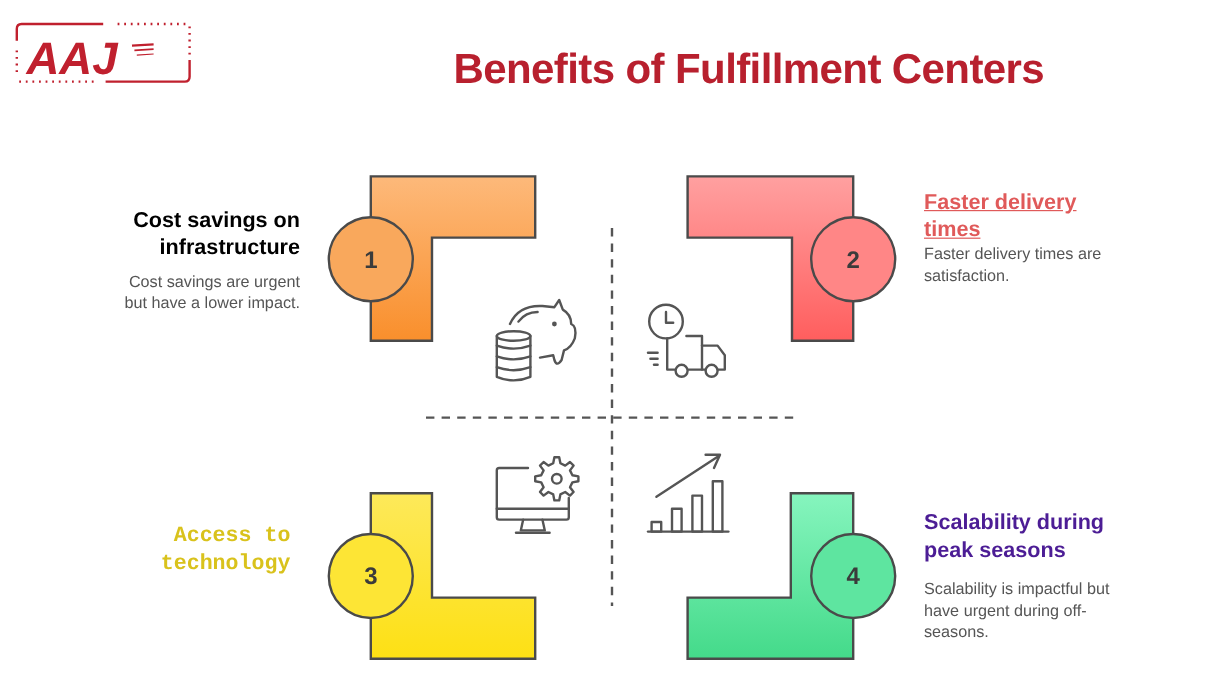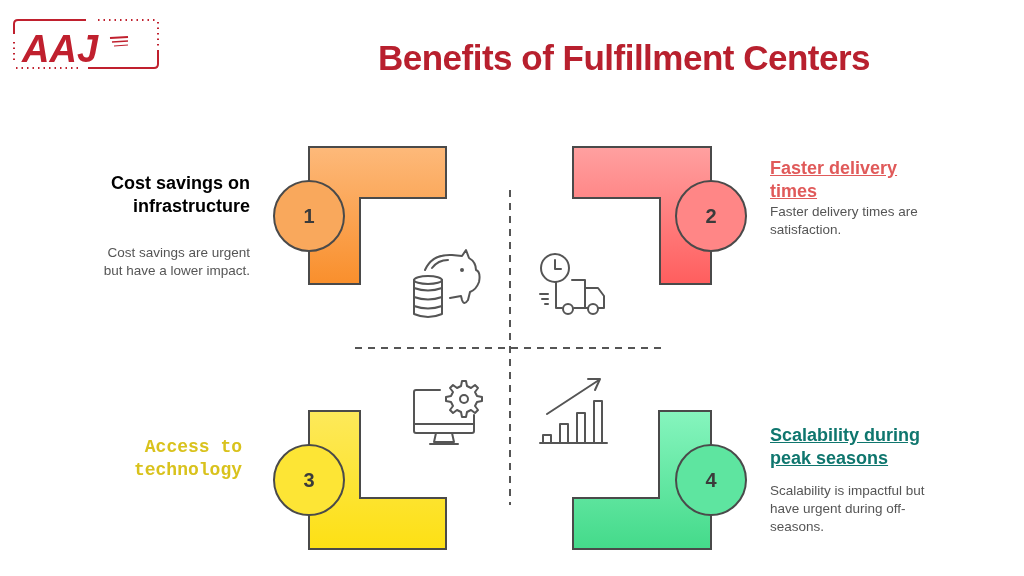--- a/index.html
+++ b/index.html
@@ -128,21 +128,21 @@
     <line x1="547" y1="414" x2="599" y2="380"></line>
     <path d="M588 379 L600 379 L595 390"></path>
   </g>
 </svg>
 
 <div class="abs left-block" style="left:30px; top:172px;">
   <div class="heading" style="color:#000000;">
     <div>Cost savings on</div>
     <div>infrastructure</div>
   </div>
-  <div class="desc" style="margin-top:26px;text-align:right;">
+  <div class="desc" style="margin-top:8px;text-align:right;">
     <div>Cost savings are urgent</div>
     <div>but have a lower impact.</div>
   </div>
 </div>
 
 <div class="abs right-block" style="left:770px; top:157px;">
   <div class="heading" style="color:#e05a5a;text-decoration:underline;">
     <div>Faster delivery</div>
     <div>times</div>
   </div>
@@ -155,21 +155,21 @@
 <div class="abs left-block" style="left:22px; top:436px;font-family:Liberation Mono, monospace;">
   <div class="heading" style="color:#d9c21c;">
     <div>Access to</div>
     <div>technology</div>
   </div>
   <div class="desc" style="margin-top:9px;">
   </div>
 </div>
 
 <div class="abs right-block" style="left:770px; top:424px;">
-  <div class="heading" style="color:#0f766e;text-decoration:underline;">
+  <div class="heading" style="color:#4c1d95;">
     <div>Scalability during</div>
     <div>peak seasons</div>
   </div>
   <div class="desc" style="margin-top:12px;">
     <div>Scalability is impactful but</div>
     <div>have urgent during off-</div>
     <div>seasons.</div>
   </div>
 </div>
 

